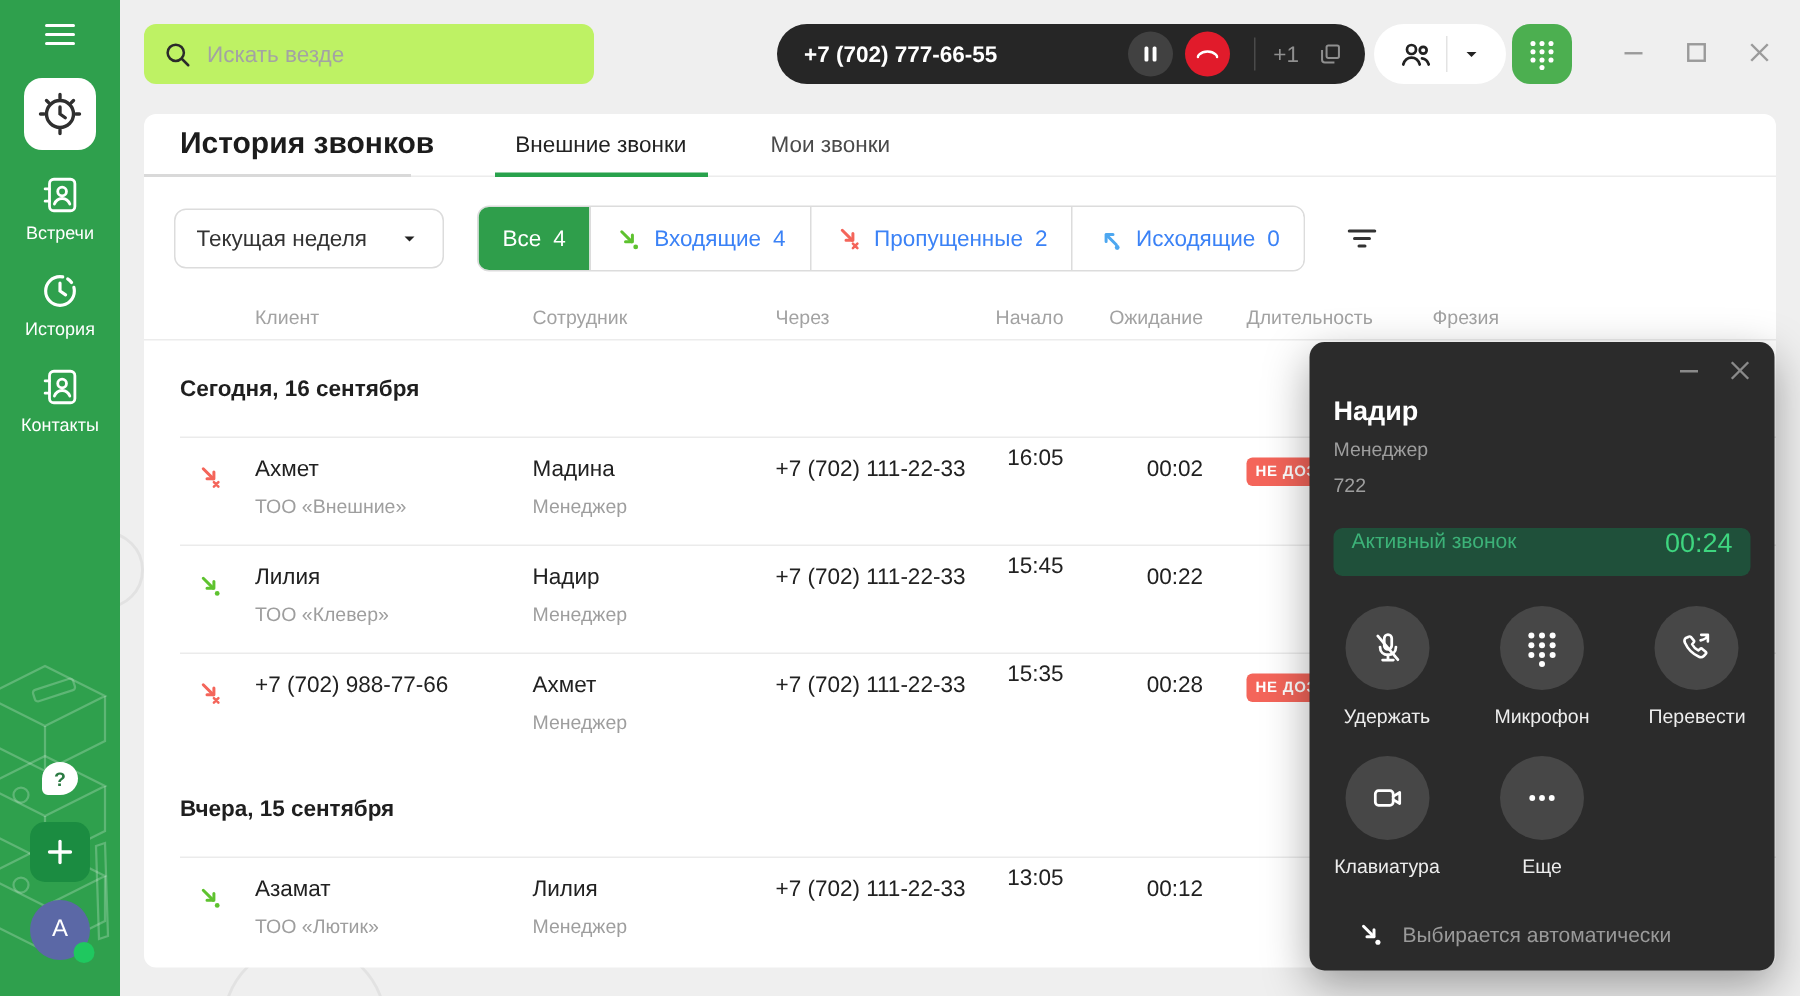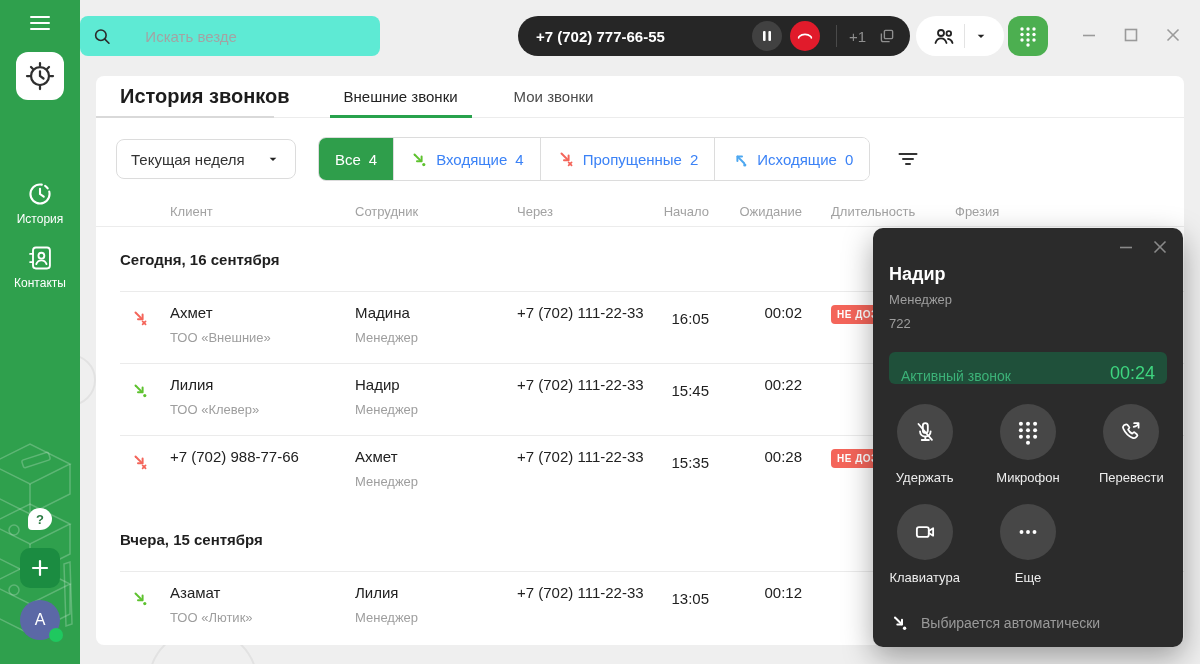--- a/index.html
+++ b/index.html
@@ -23,22 +23,22 @@
     display:flex; align-items:center; justify-content:center; font-weight:700; font-size:13px; color:#2b7a43; cursor:pointer; }
   .plus-btn { position:absolute; left:20px; top:548px; width:40px; height:40px; background:#1b8c41; border-radius:10px;
     display:flex; align-items:center; justify-content:center; cursor:pointer; }
   .avatar { position:absolute; left:20px; top:600px; width:40px; height:40px; background:#5b68a6; border-radius:50%;
     display:flex; align-items:center; justify-content:center; color:#fff; font-size:16px; cursor:pointer; }
   .avatar .status-dot { position:absolute; right:-3px; bottom:-2px; width:14px; height:14px; border-radius:50%; background:#1fc85f; }
 
   .deco-circle { position:absolute; border:2px solid rgba(0,0,0,.05); border-radius:50%; z-index:1; }
 
   
-  .search-box { position:absolute; left:80px; top:16px; width:300px; height:40px; background:#5eead4; border-radius:8px;
-    display:flex; align-items:center; padding:0 12px; z-index:2;gap:24px; }
+  .search-box { position:absolute; left:96px; top:16px; width:300px; height:40px; background:#bef264; border-radius:8px;
+    display:flex; align-items:center; padding:0 12px; z-index:2; }
   .search-box input { border:none; outline:none; font-size:15px; margin-left:10px; width:230px; background:transparent;
     font-family:inherit; color:#333; }
   .search-box input::placeholder { color:#a3a3a3; }
 
   .call-pill { position:absolute; left:518px; top:16px; width:392px; height:40px; background:#262626; border-radius:20px;
     display:flex; align-items:center; z-index:2; }
   .call-pill .num { color:#fff; font-size:15px; font-weight:600; margin-left:18px; }
   .round-btn { width:30px; height:30px; border-radius:50%; display:flex; align-items:center; justify-content:center; cursor:pointer; }
   .pause-btn { background:#414141; margin-left:auto; }
   .hang-btn { background:#e11b2b; margin-left:8px; }
@@ -83,49 +83,49 @@
   .trow { display:flex; height:72px; position:relative; cursor:pointer; }
   .trow::before { content:""; position:absolute; left:24px; right:0; top:0; height:1px; background:#ebebeb; }
   .group-row { height:64px; display:flex; align-items:center; padding-left:24px; font-size:15px; font-weight:700; color:#1f1f1f; }
 
   .c-pad { width:24px; flex:none; }
   .c-icon { width:40px; flex:none; display:flex; align-items:flex-start; justify-content:center; padding-top:18px; }
   .thead .c-icon { padding-top:0; }
   .c-client { width:175px; flex:none; margin-left:10px; padding-top:13px; }
   .c-emp { width:162px; flex:none; margin-left:10px; padding-top:13px; }
   .c-via { width:132px; flex:none; padding-top:13px; }
-  .c-start { width:60px; flex:none; text-align:right; padding-top:19px; }
+  .c-start { width:60px; flex:none; text-align:right; padding-top:6px; }
   .c-wait { width:93px; flex:none; text-align:right; padding-top:13px; }
   .c-dur { width:124px; flex:none; margin-left:29px; padding-top:13px; }
   .c-rec { flex:1; padding-top:13px; }
   .thead > div { padding-top:0; }
   .line1 { font-size:15px; color:#212121; }
   .line2 { font-size:13px; color:#9e9e9e; margin-top:9px; }
   .badge { display:inline-block; background:#f4655a; color:#fff; font-size:10px; font-weight:700; letter-spacing:.5px;
     padding:4px 6px; border-radius:4px; text-transform:uppercase; white-space:nowrap; margin-top:1px; }
 
   
   .popup { position:absolute; left:873px; top:228px; width:310px; height:419px; background:#2b2b2b; border-radius:10px;
     box-shadow:0 10px 30px rgba(0,0,0,.35); z-index:5; color:#fff; }
   .popup .p-controls { position:absolute; top:10px; right:14px; display:flex; gap:16px; }
   .popup .p-controls .pc { width:18px; height:18px; cursor:pointer; }
   .p-name { position:absolute; left:16px; top:36px; font-size:18px; font-weight:600; }
   .p-role { position:absolute; left:16px; top:64px; font-size:13px; color:#9e9e9e; }
   .p-ext  { position:absolute; left:16px; top:88px; font-size:13px; color:#9e9e9e; }
   .p-banner { position:absolute; left:16px; right:16px; top:124px; height:32px; background:#1f503a; border-radius:6px;
-    display:flex; align-items:flex-end; padding:0 12px; }
+    display:flex; align-items:flex-start; padding:0 12px; }
   .p-banner .st { font-size:14px; color:#3cb278; }
   .p-banner .tm { margin-left:auto; font-size:18px; color:#3ed57f; }
   .p-grid { position:absolute; left:0; right:0; top:176px; display:grid; grid-template-columns:1fr 1fr 1fr;
     row-gap:19px; justify-items:center; }
   .p-btn { display:flex; flex-direction:column; align-items:center; cursor:pointer; }
   .p-circle { width:56px; height:56px; border-radius:50%; background:#474747; display:flex; align-items:center; justify-content:center; }
   .p-circle.red { background:#e0192e; }
   .p-label { margin-top:10px; font-size:13px; color:#ededed; }
-  .p-footer { position:absolute; left:18px; bottom:15px; display:flex; align-items:center; gap:12px; }
+  .p-footer { position:absolute; left:32px; bottom:15px; display:flex; align-items:center; gap:12px; }
   .p-footer .hint { font-size:14px; color:#9a9a9a; }
 </style>
 </head>
 <body>
 
 <div class="deco-circle" style="left:44px; top:354px; width:52px; height:52px;"></div>
 <div class="deco-circle" style="left:148px; top:628px; width:110px; height:110px;"></div>
 
 <div class="sidebar">
   <svg class="deco-boxes" width="80" height="230" viewBox="0 0 80 230">
@@ -157,20 +157,29 @@
   </div>
 
   <div class="side-tile">
     <svg width="30" height="30" viewBox="0 0 24 24" fill="none" stroke="#2f2f2f" stroke-width="1.8" stroke-linecap="round">
       <circle cx="12" cy="12" r="7.2"></circle>
       <path d="M12 8.2V12l2.8 2"></path>
       <path d="M12 1.6v2 M22.4 12h-2 M12 22.4v-2 M1.6 12h2 M4.8 4.8l1.4 1.4 M19.2 4.8l-1.4 1.4"></path>
     </svg>
   </div>
 
+  <div class="side-item" style="top:116px;">
+    <svg class="si-icon" viewBox="0 0 24 24" fill="none" stroke="#fff" stroke-width="1.6" stroke-linecap="round">
+      <rect x="6" y="3" width="14.5" height="18" rx="2.5"></rect>
+      <path d="M3.5 8.5H6 M3.5 15.5H6"></path>
+      <circle cx="13.2" cy="10" r="2.5"></circle>
+      <path d="M8.8 17.2c.8-2.1 2.5-3.2 4.4-3.2s3.6 1.1 4.4 3.2"></path>
+    </svg>
+    <div class="si-label">Встречи</div>
+  </div>
 
   <div class="side-item" style="top:180px;">
     <svg class="si-icon" viewBox="0 0 24 24" fill="none" stroke="#fff" stroke-width="1.8" stroke-linecap="round">
       <circle cx="12" cy="12" r="8.2" stroke-dasharray="40 3 3 3"></circle>
       <path d="M12 7.5V12l3.2 2.2"></path>
     </svg>
     <div class="si-label">История</div>
   </div>
 
   <div class="side-item" style="top:244px;">

